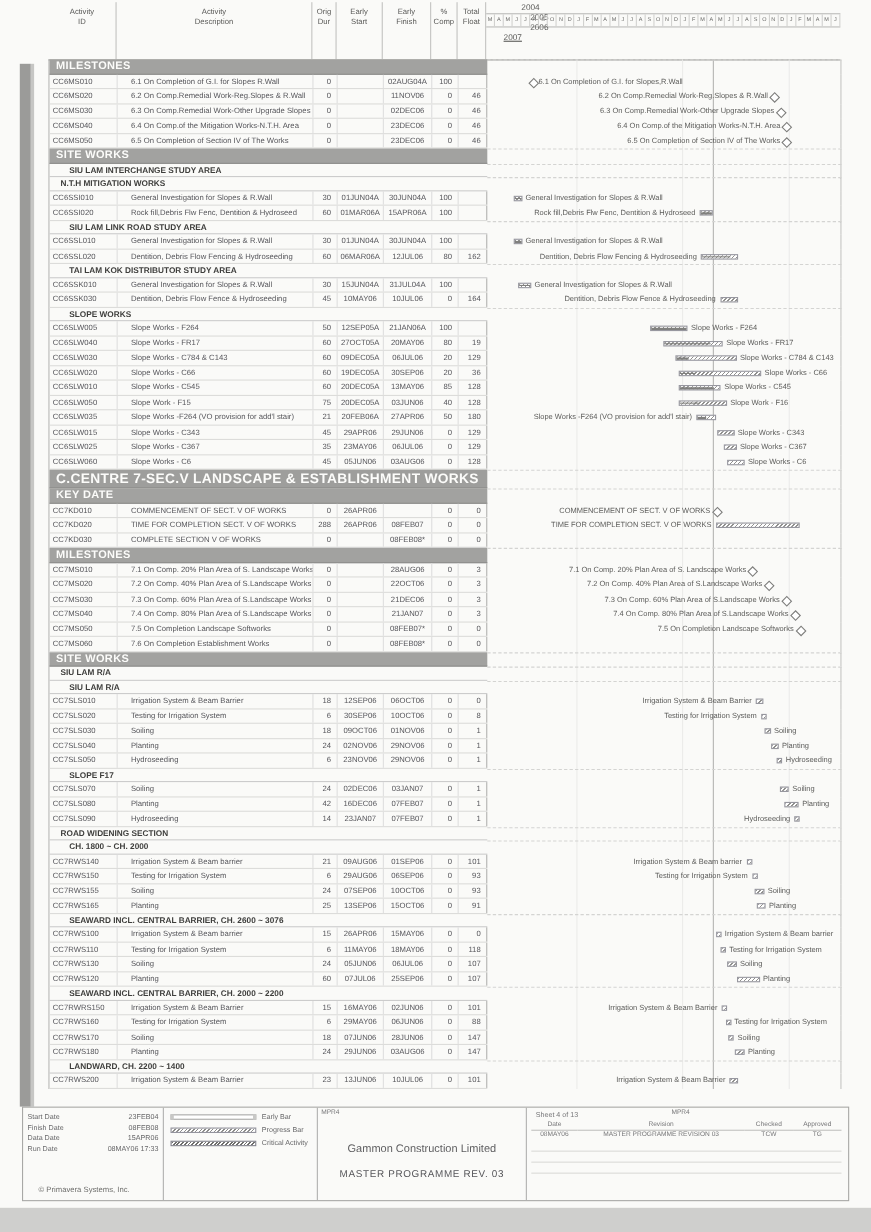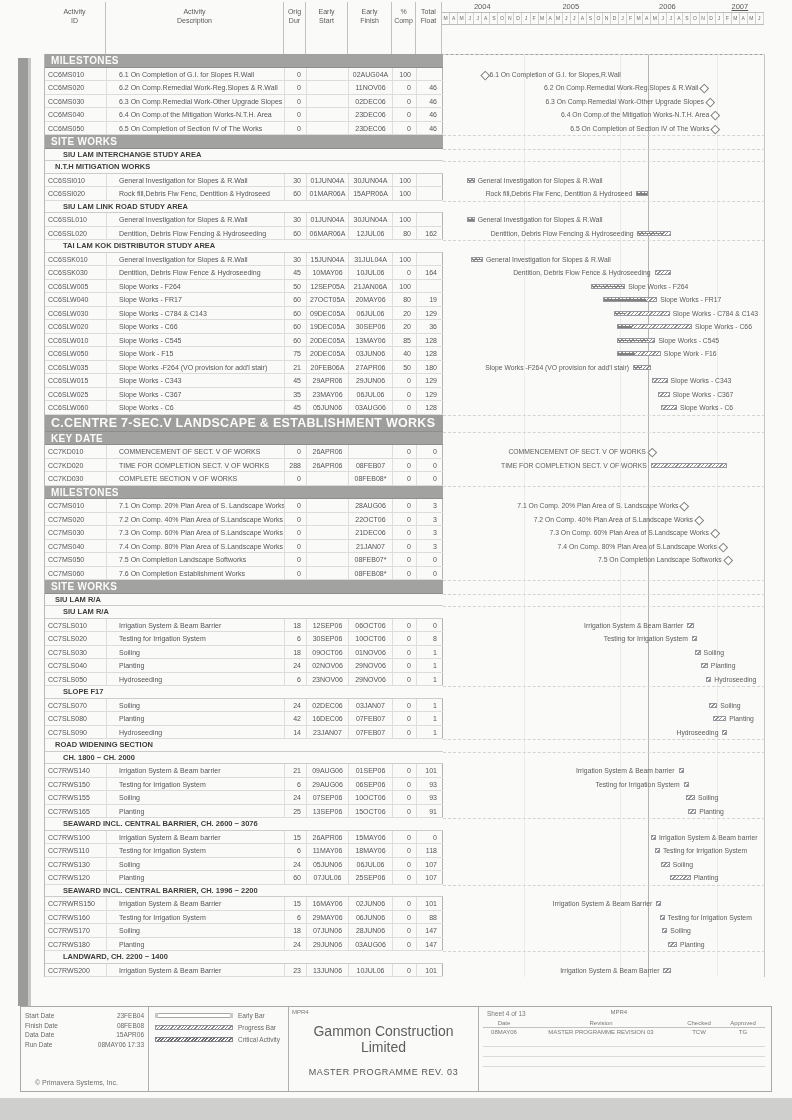--- a/index.html
+++ b/index.html
@@ -11,21 +11,21 @@
   .scanstrip{position:absolute;left:18px;top:58px;width:10px;height:948px;background:#9b9b99;}
   .scanstrip2{position:absolute;left:28px;top:58px;width:3px;height:948px;background:#c6c6c4;}
 
   
   .hdr{position:absolute;left:44px;top:2px;width:720px;height:52px;display:flex;
        border-bottom:1px solid #9a9a98;}
   .hcols{width:398px;display:grid;grid-template-columns:62px 178px 22px 42px 44px 24px 26px;}
   .hcols .hc{border-right:1px solid #c2c2c0;font-size:7px;line-height:8.5px;text-align:center;
        padding-top:6px;color:#5a5a58;}
   .htl{width:322px;position:relative;}
-  .hyears{display:flex;height:10px;}
+  .hyears{display:flex;height:10px;flex-direction:column;}
   .hyears .yr{font-size:7.5px;text-align:center;color:#5a5a58;}
   .hmons{display:flex;height:11px;border-top:1px solid #bcbcba;border-bottom:1px solid #bcbcba;}
   .hmons .mc{font-size:5px;line-height:10px;text-align:center;color:#6a6a68;
        border-right:1px solid #d2d2d0;box-sizing:border-box;}
 
   
   .rows{position:absolute;left:44px;top:54px;width:720px;border-left:1px solid #b8b8b6;}
   .row{display:flex;position:relative;z-index:1;}
   .tpart{width:398px;display:grid;grid-template-columns:62px 178px 22px 42px 44px 24px 26px;
          border-bottom:1px solid #dcdcda;box-sizing:border-box;}
@@ -69,21 +69,21 @@
   .flegend{width:140px;border-right:1px solid #b0b0ae;padding:5px 6px 0 6px;box-sizing:border-box;}
   .flegend .lr{display:flex;align-items:center;margin-bottom:5px;}
   .flegend .sample{width:78px;height:5px;margin-right:5px;position:relative;box-sizing:border-box;}
   .s-early{border:1px solid #a8a8a6;background:#fff;}
   .s-early:before,.s-early:after{content:"";position:absolute;top:-1px;width:3px;height:5px;background:#c8c8c6;}
   .s-early:before{left:-1px;} .s-early:after{right:-1px;}
   .s-prog{border:1px solid #94949e;background:repeating-linear-gradient(135deg,#8a8a88 0,#8a8a88 1px,#fff 1px,#fff 2.4px);}
   .s-crit{border:1px solid #84848e;background:repeating-linear-gradient(135deg,#6e6e6c 0,#6e6e6c 1.2px,#fff 1.2px,#fff 2.4px);}
   .fcenter{width:190px;border-right:1px solid #b0b0ae;position:relative;text-align:center;box-sizing:border-box;}
   .fcode{position:absolute;left:3px;top:2px;font-size:6px;color:#78787a;}
-  .fcompany{margin-top:16px;font-size:14px;color:#5e5e60;}
+  .fcompany{margin-top:32px;font-size:10px;color:#5e5e60;}
   .ftitle{margin-top:12px;font-size:9px;letter-spacing:.6px;color:#56565a;}
   .fright{flex:1;position:relative;font-size:6px;color:#78787a;}
   .fsheet{position:absolute;left:8px;top:3px;font-size:6.5px;}
   .fcode2{position:absolute;left:45%;top:2px;}
   .revtab{position:absolute;left:4px;right:6px;top:13px;}
   .revhead,.revrow{display:grid;grid-template-columns:42px 1fr 44px 44px;}
   .revhead div{text-align:center;border-bottom:1px solid #c2c2c0;padding-bottom:1px;}
   .revrow div{text-align:center;line-height:9px;white-space:nowrap;overflow:hidden;}
   .revline{border-bottom:1px solid #dadad8;height:9px;}
 </style>
@@ -370,20 +370,24 @@
         <div class="cdate">10MAY06</div>
         <div class="cdate">10JUL06</div>
         <div class="cnum">0</div>
         <div class="cnum">164</div>
       </div>
       <div class="gantt">
         <div class="gbar" style="left: 211.637px; width: 16.1px;"></div>
         <div class="glab" style="right: 113.363px;">Dentition, Debris Flow Fence &amp; Hydroseeding</div>
       </div>
     </div>
+    <div class="row s2">
+      <div class="fillsub">SLOPE WORKS</div>
+      <div class="gantt"></div>
+    </div>
     <div class="row a">
       <div class="tpart">
         <div class="cid">CC6SLW005</div>
         <div class="cdesc">Slope Works - F264</div>
         <div class="cnum">50</div>
         <div class="cdate">12SEP05A</div>
         <div class="cdate">21JAN06A</div>
         <div class="cnum">100</div>
         <div class="cnum"></div>
       </div>
@@ -944,21 +948,21 @@
         <div class="cdate">25SEP06</div>
         <div class="cnum">0</div>
         <div class="cnum">107</div>
       </div>
       <div class="gantt">
         <div class="gbar" style="left: 226.958px; width: 20.7742px;"></div>
         <div class="glab" style="left: 250.732px;">Planting</div>
       </div>
     </div>
     <div class="row s2">
-      <div class="fillsub">SEAWARD INCL. CENTRAL BARRIER, CH. 1996 ~ 2200</div>
+      <div class="fillsub">SEAWARD INCL. CENTRAL BARRIER, CH. 2000 ~ 2200</div>
       <div class="gantt"></div>
     </div>
     <div class="row a">
       <div class="tpart">
         <div class="cid">CC7RWRS150</div>
         <div class="cdesc">Irrigation System &amp; Beam Barrier</div>
         <div class="cnum">15</div>
         <div class="cdate">16MAY06</div>
         <div class="cdate">02JUN06</div>
         <div class="cnum">0</div>

